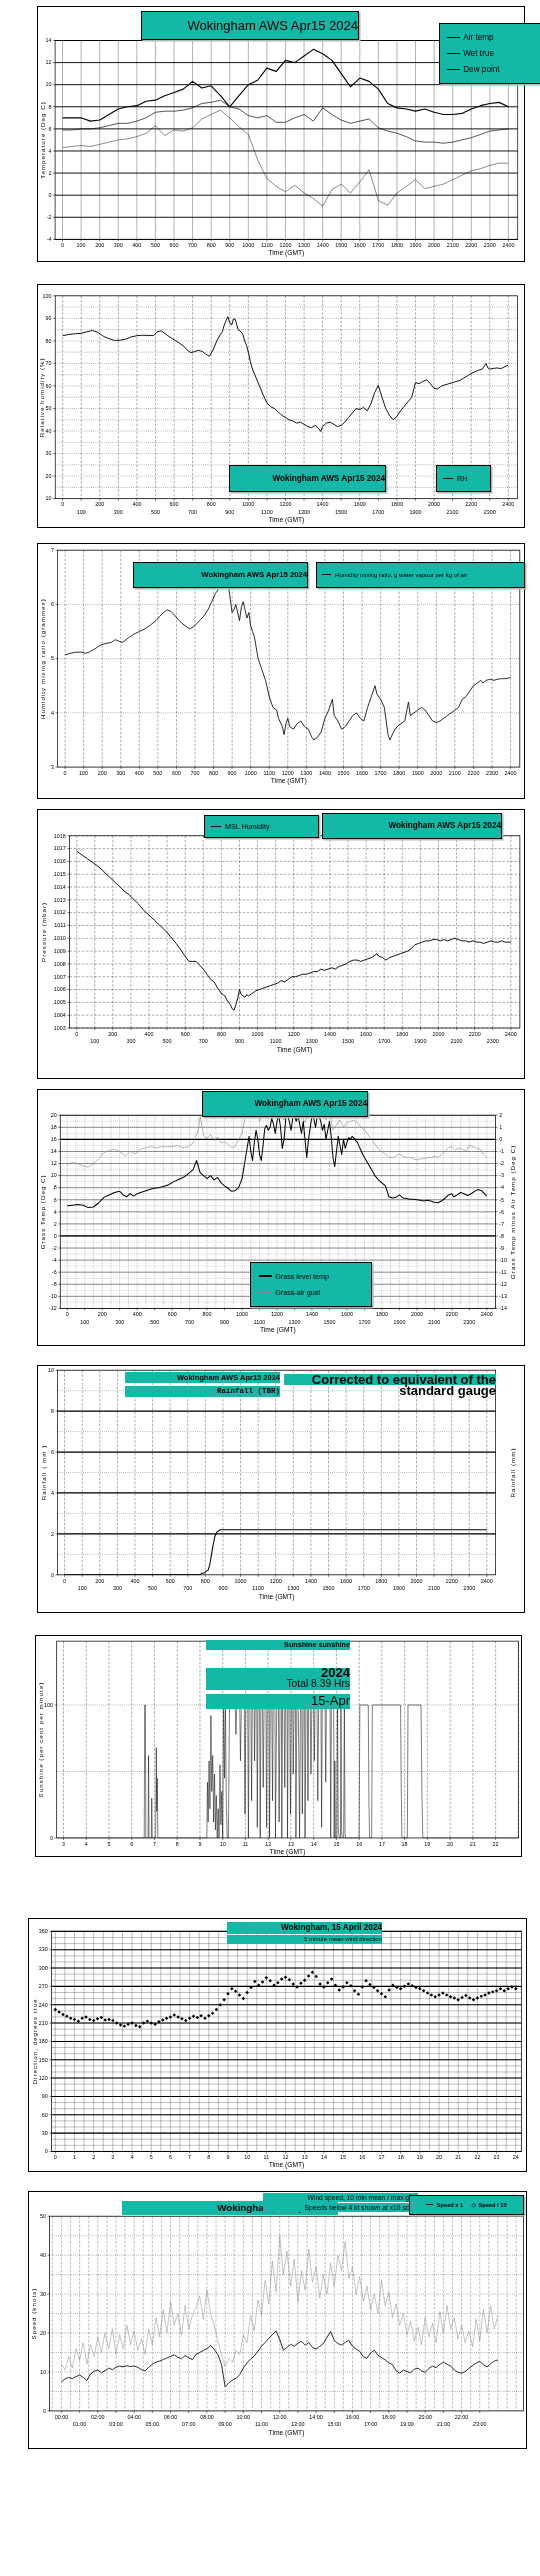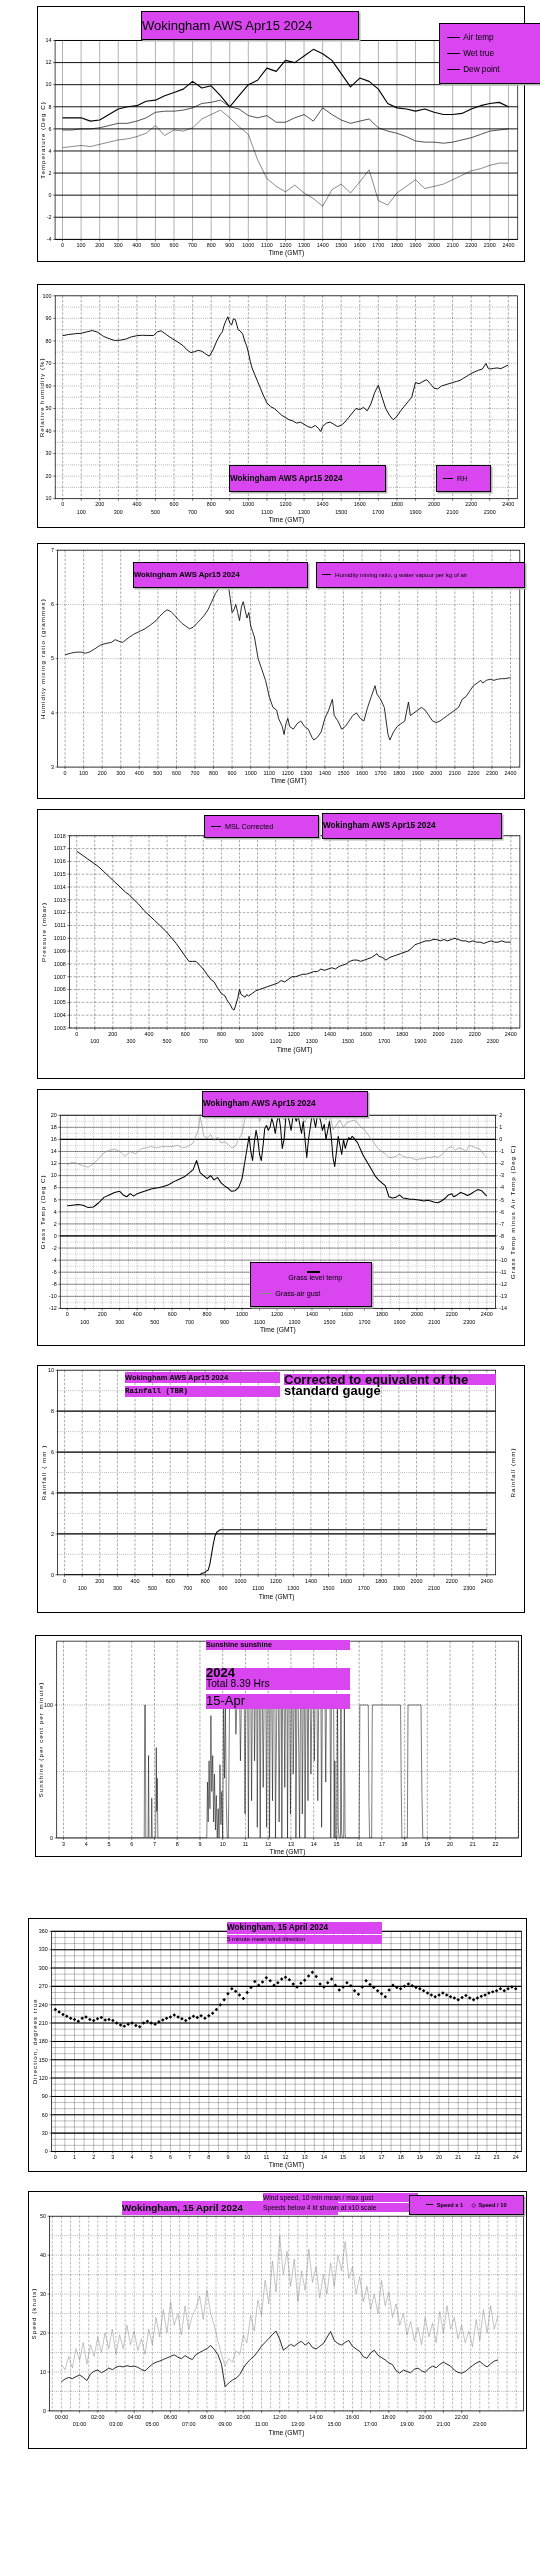--- a/index.html
+++ b/index.html
@@ -1,20 +1,20 @@
 <!DOCTYPE html>
 <html style="font-size:8.2px"><head>
 <meta charset="utf-8">
 <style>
   html,body{margin:0;padding:0;}
   body{width:541px;height:2620px;position:relative;background:#ffffff;
        font-family:"Liberation Sans",sans-serif;}
   .chartbox{position:absolute;background:#fff;border:0.5px solid #000;}
   .chartbox svg{position:absolute;left:0;top:0;}
-  .hdr{position:absolute;background:#d946ef;color:#000;text-align:left;}
+  .hdr{position:absolute;background:#14b8a6;color:#000;text-align:right;}
   .framed{border:0.5px solid #000;box-shadow:1.5px 1.5px 0 #b5b5b5;}
   .legend{display:flex;flex-direction:column;justify-content:center;}
   .le{display:flex;align-items:center;}
   .ls{display:inline-block;vertical-align:middle;margin-right:3.6px;flex:none;}
   .dia{display:inline-block;margin-right:2.6px;font-size:5.7px;}
   text{font-family:"Liberation Sans",sans-serif;}
 </style>
 </head>
 <body>
 
@@ -523,21 +523,21 @@
       <line x1="57" y1="74.86666666666667" x2="61" y2="74.86666666666667" stroke="#000" stroke-width="1"></line>
       <text x="54" y="78.36666666666667" text-anchor="end" font-size="10.5" fill="#000">1017</text>
       <line x1="57" y1="50" x2="61" y2="50" stroke="#000" stroke-width="1"></line>
       <text x="54" y="53.5" text-anchor="end" font-size="10.5" fill="#000">1018</text>
       <text x="498" y="469" text-anchor="middle" font-size="13" fill="#000">Time (GMT)</text>
       <text x="0" y="0" text-anchor="middle" font-size="12" fill="#000" transform="translate(16 236.5) rotate(-90)" letter-spacing="2">Pressure (mbar)</text>
     </svg>
   <div class="hdr framed legend" style="left:166px;top:5.2px;width:107px;height:20.6px;padding-left:6.2px;">
     <div class="le" style="font-size:7.2px;">
       <span class="ls" style="width:10.3px;border-top:1.5px solid #000;"></span>
-      <span>MSL Corrected</span>
+      <span>MSL Humidity</span>
     </div>
   </div>
   <div class="hdr framed" style="left:284px;top:3.1px;width:178px;height:24px;line-height:24px;font-size:8.2px;font-weight:bold;">Wokingham AWS Apr15 2024</div>
 </div>
 
 <div class="chartbox" style="left:37px;top:1089px;width:486px;height:255px;">
     <svg width="486" height="255" viewBox="0 0 943 495">
       <line x1="56.574297188755025" y1="49" x2="56.574297188755025" y2="424" stroke="#444" stroke-width="0.8" stroke-dasharray="1.5,2.6"></line>
       <line x1="73.5421686746988" y1="49" x2="73.5421686746988" y2="424" stroke="#444" stroke-width="0.8" stroke-dasharray="1.5,2.6"></line>
       <line x1="90.51004016064257" y1="49" x2="90.51004016064257" y2="424" stroke="#444" stroke-width="0.8" stroke-dasharray="1.5,2.6"></line>
@@ -763,21 +763,21 @@
       <line x1="888" y1="72.4375" x2="892" y2="72.4375" stroke="#000" stroke-width="1"></line>
       <text x="895" y="75.9375" text-anchor="start" font-size="10.5" fill="#000">1</text>
       <line x1="888" y1="49" x2="892" y2="49" stroke="#000" stroke-width="1"></line>
       <text x="895" y="52.5" text-anchor="start" font-size="10.5" fill="#000">2</text>
       <text x="465.5" y="470" text-anchor="middle" font-size="13" fill="#000">Time (GMT)</text>
       <text x="0" y="0" text-anchor="middle" font-size="12" fill="#000" transform="translate(14 236.5) rotate(-90)" letter-spacing="2">Grass Temp (Deg C)</text>
       <text x="0" y="0" text-anchor="middle" font-size="12" fill="#000" transform="translate(925 236.5) rotate(-90)" letter-spacing="2">Grass Temp minus Air Temp (Deg C)</text>
     </svg>
   <div class="hdr framed" style="left:164px;top:1px;width:164px;height:24px;line-height:24px;font-size:8.2px;font-weight:bold;">Wokingham AWS Apr15 2024</div>
   <div class="hdr framed legend" style="left:212px;top:172px;width:112px;height:43px;padding-left:8.2px;gap:7.2px;">
-    <div class="le" style="font-size:7.2px;flex-direction:column;">
+    <div class="le" style="font-size:7.2px;">
       <span class="ls" style="width:12.4px;border-top:2.1px solid #000;"></span>
       <span>Grass level temp</span>
     </div>
     <div class="le" style="font-size:7.2px;">
       <span class="ls" style="width:12.4px;border-top:1px solid #888;"></span>
       <span>Grass-air gust</span>
     </div>
   </div>
 </div>
 

